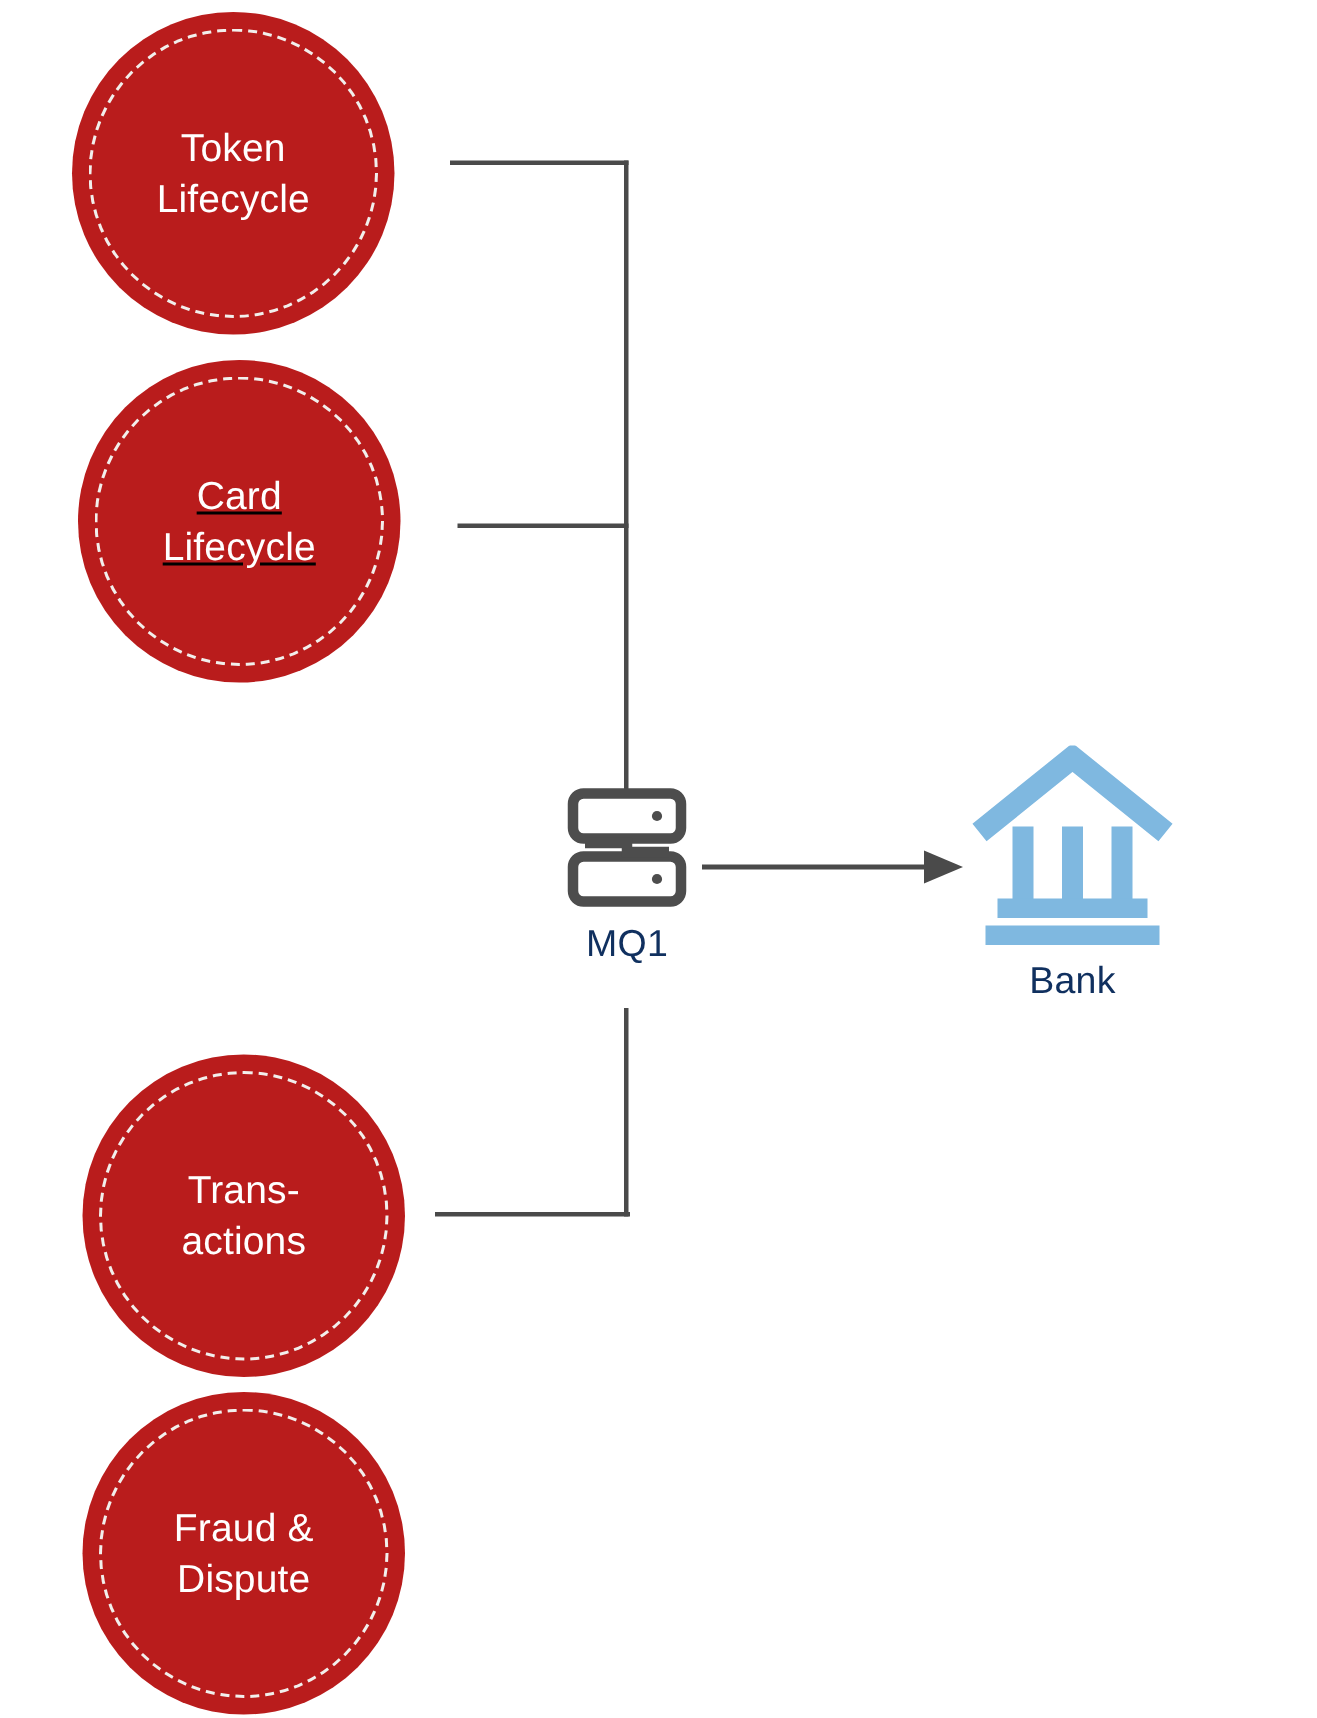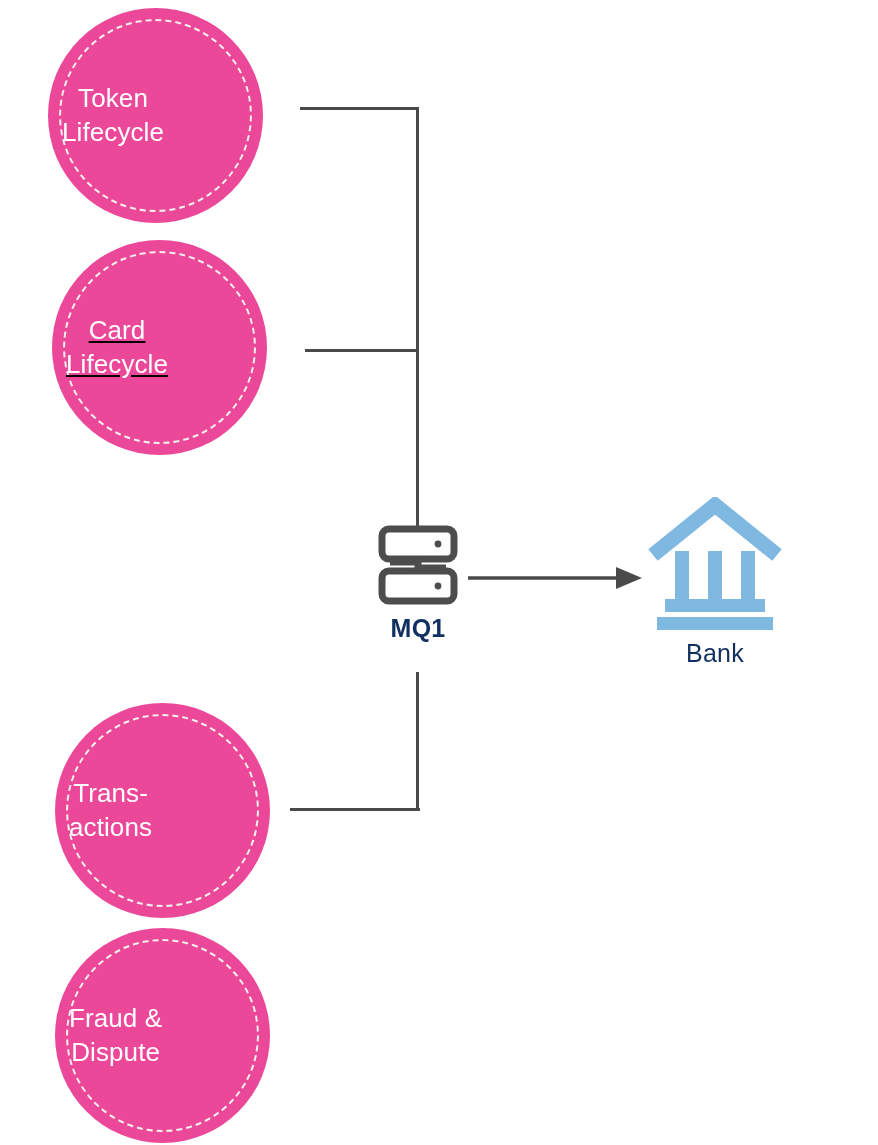--- a/index.html
+++ b/index.html
@@ -18,23 +18,24 @@
     background: #ffffff;
     overflow: hidden;
   }
 
   
   .node-circle {
     position: absolute;
     width: 215px;
     height: 215px;
     border-radius: 50%;
-    background: #ec4899;
+    background: #b91c1c;
     display: flex;
     align-items: center;
+    justify-content: center;
     box-sizing: border-box;
   }
   .node-circle .dash-ring {
     position: absolute;
     left: 11px;
     top: 11px;
     right: 11px;
     bottom: 11px;
     border-radius: 50%;
     border: 2px dashed #f2efec;
@@ -88,21 +89,21 @@
     left: 368px;
     top: 524px;
     width: 100px;
     text-align: center;
   }
   .mq-icon { display: block; margin: 0 auto; }
   .mq-label {
     margin-top: 4px;
     color: #10305f;
     font-size: 25px;
-    font-weight: bold;
+    font-weight: normal;
     letter-spacing: 0.2px;
   }
 
   
   .bank-node {
     position: absolute;
     left: 637px;
     top: 497px;
     width: 156px;
     text-align: center;

